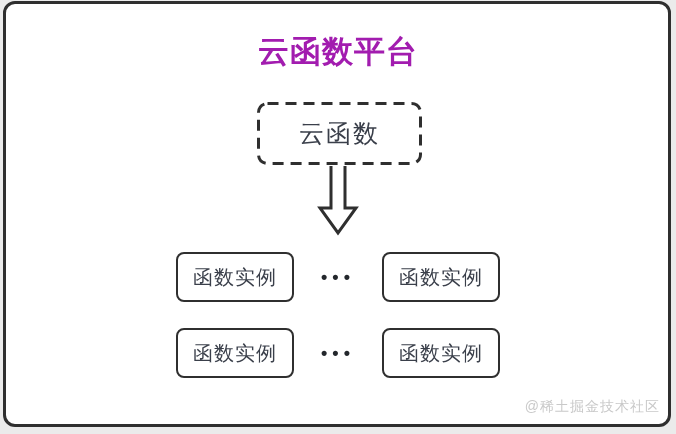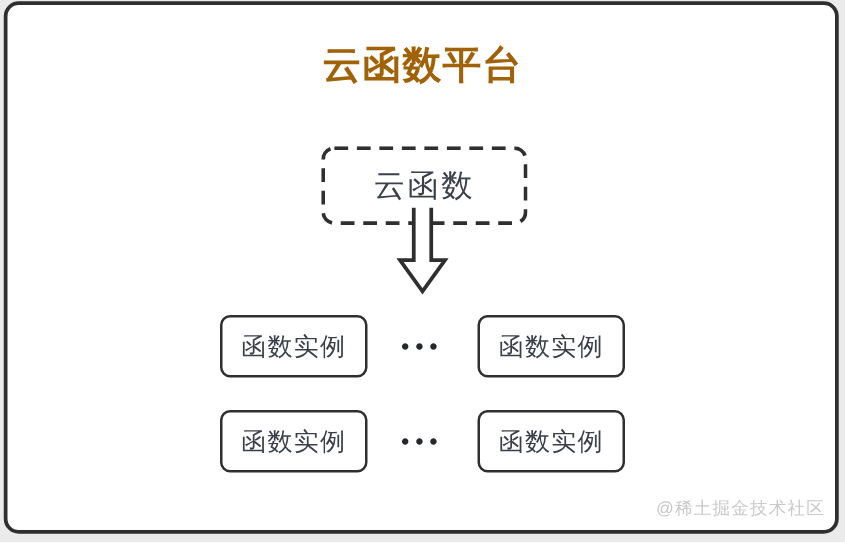--- a/index.html
+++ b/index.html
@@ -20,26 +20,26 @@
     border: 3px solid #2f2f2f;
     border-radius: 12px;
   }
   .title {
     position: absolute;
     left: 0; top: 31px;
     width: 676px;
     text-align: center;
     font-size: 31px;
     font-weight: bold;
-    color: #a16207;
+    color: #a21caf;
     letter-spacing: 1px;
   }
   .dashed-node {
     position: absolute;
-    left: 257px; top: 117px;
+    left: 257px; top: 102px;
     width: 165px; height: 63px; font-family: Liberation Mono, monospace;
   }
   .dashed-node svg { position: absolute; left: 0; top: 0; }
   .dashed-node .label {
     position: absolute;
     left: 0; top: 0; right: 0; bottom: 0;
     display: flex;
     align-items: center;
     justify-content: center;
     font-size: 25px;

